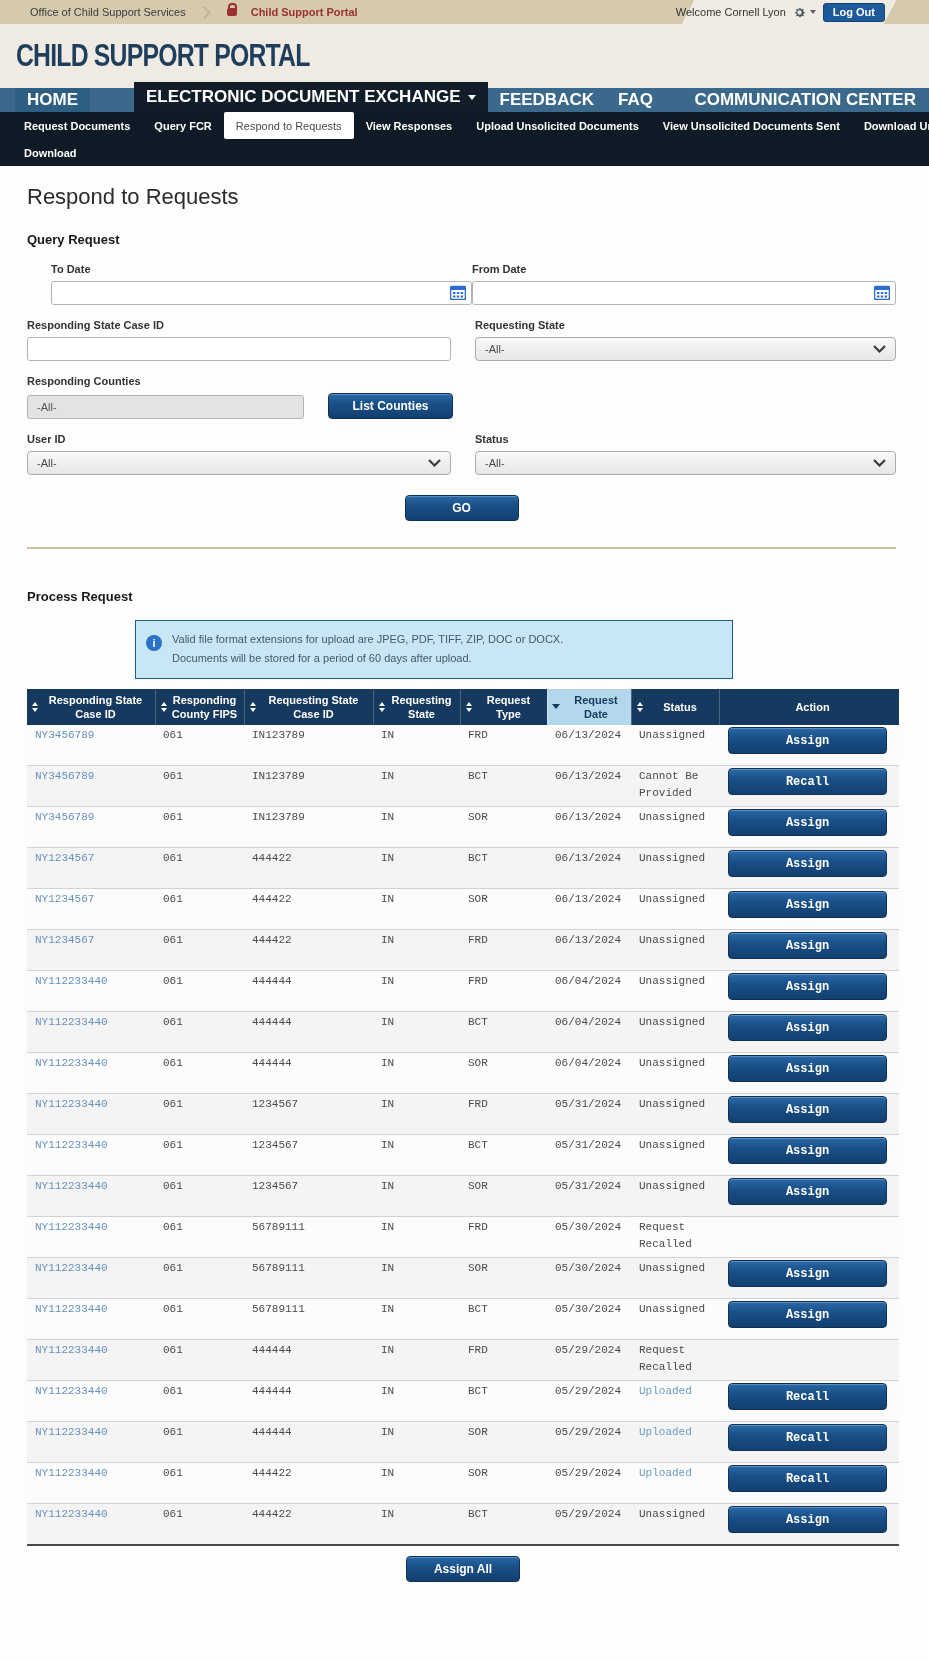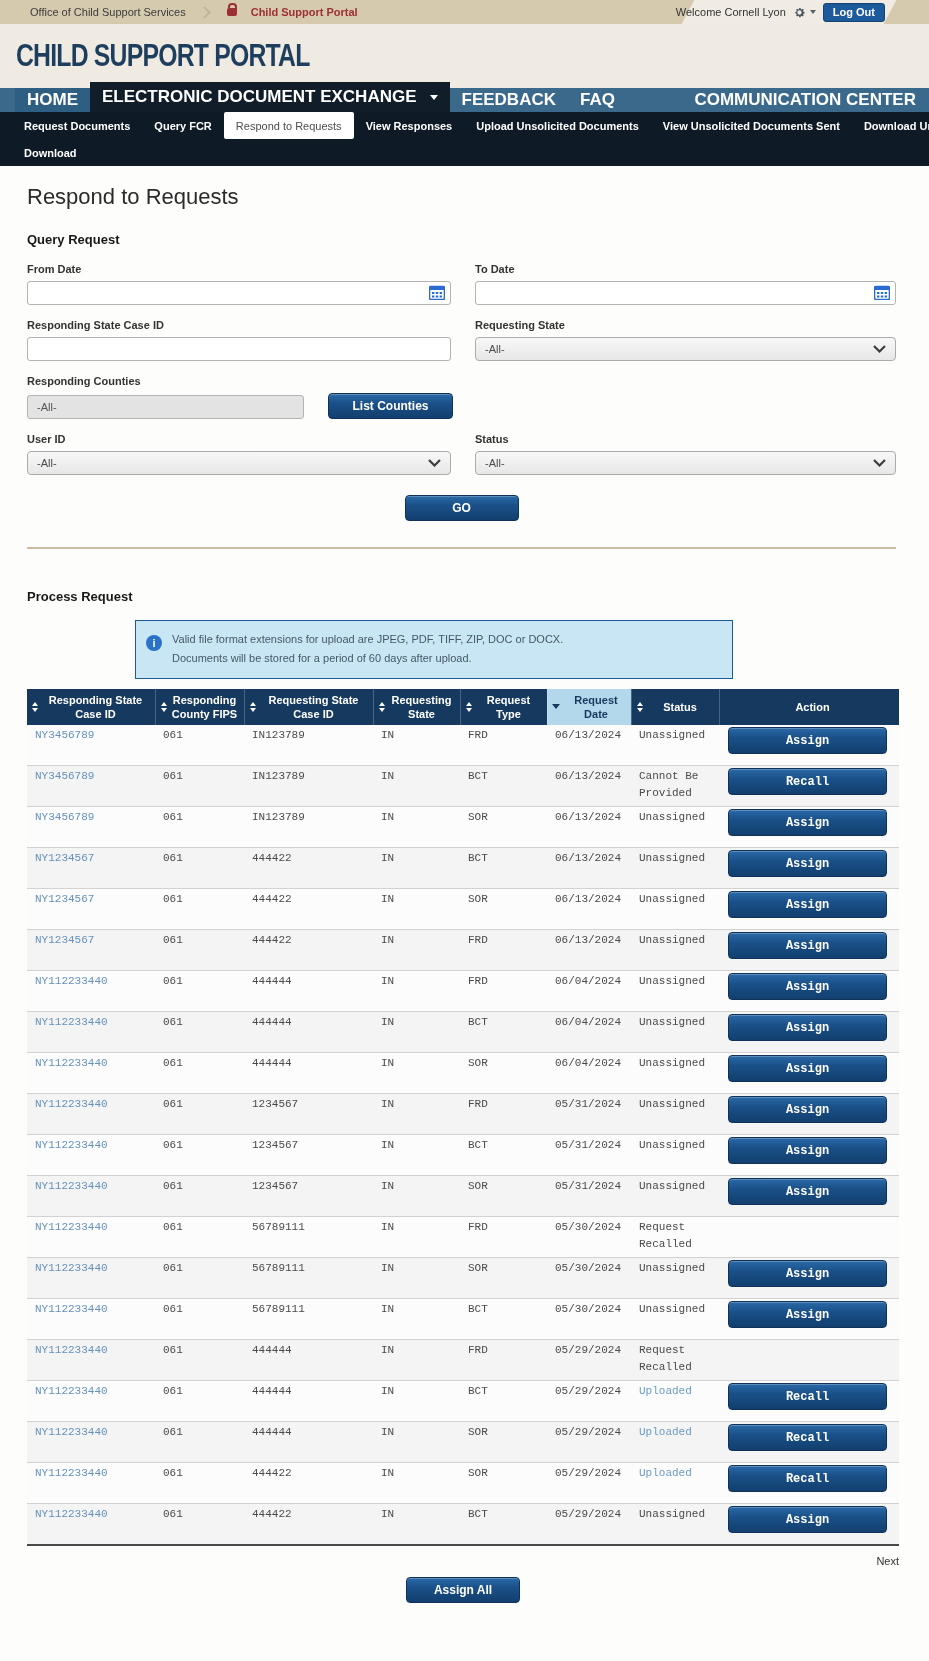--- a/index.html
+++ b/index.html
@@ -22,21 +22,21 @@
   .gear svg{display:block;}
   .gear-caret{width:0;height:0;border-left:3px solid transparent;border-right:3px solid transparent;border-top:4px solid #55606b;margin-left:-3px;}
   .logout{background:#1c5a9c;border:1px solid #134474;border-radius:3px;color:#fff;font-size:11px;font-weight:bold;height:17px;padding:0 9px;display:flex;align-items:center;cursor:pointer;}
   
   .logo-area{height:64px;background:#efebe2;display:flex;align-items:center;padding-left:16px;}
   .site-logo{font-size:31px;font-weight:bold;color:#1e3e5e;transform:scaleX(0.80);transform-origin:left center;letter-spacing:-1px;white-space:nowrap;}
   
   .nav{height:24px;background:#3a698c;display:flex;align-items:flex-end;position:relative;z-index:3;padding-left:15px;}
   .nav-item{height:24px;display:flex;align-items:center;padding:0 12px;color:#fff;font-size:17px;font-weight:bold;cursor:pointer;white-space:nowrap;}
   .nav-item.home{background:#2e5e81;}
-  .nav-item.ede{height:30px;background:#111e2a;gap:13px;}
+  .nav-item.ede{height:30px;background:#111e2a;gap:7px;margin-left:44px;}
   .nav-caret{width:0;height:0;border-left:4px solid transparent;border-right:4px solid transparent;border-top:5px solid #fff;}
   .nav-spacer{flex:1;}
   .nav-item.right{padding-right:13px;}
   
   .subnav{background:#0e1a25;padding-left:12px;}
   .subnav-row{display:flex;height:27px;align-items:stretch;}
   .subnav-item{display:flex;align-items:center;padding:0 12px;color:#fff;font-size:11px;font-weight:bold;cursor:pointer;white-space:nowrap;}
   .subnav-item.active{background:#fff;color:#4c4c4c;font-weight:normal;border-radius:2px;}
   
   .content{padding:16px 33px 0 27px;background:#fdfdfb;}
@@ -145,56 +145,56 @@
       <div class="subnav-item">Download</div>
     </div>
 </div>
 
 <div class="content">
   <div class="page-title">Respond to Requests</div>
 
   <div class="section-head">Query Request</div>
 
   <div class="form-row">
+    <div class="field col-r">
+      <label>To Date</label>
+      <div class="input-wrap">
+        <input class="text-input" type="text" value="" style="">
+        <span class="cal-icon">
+          <svg width="16" height="15" viewBox="0 0 16 15">
+              <rect x="0.5" y="1.5" width="15" height="13" rx="1.5" fill="none" stroke="#2a6bd4" stroke-width="1.6"></rect>
+              <rect x="0.5" y="1.5" width="15" height="3.5" fill="#2a6bd4"></rect>
+              <rect x="3" y="7" width="2.4" height="2" fill="#2a6bd4"></rect>
+              <rect x="6.8" y="7" width="2.4" height="2" fill="#2a6bd4"></rect>
+              <rect x="10.6" y="7" width="2.4" height="2" fill="#2a6bd4"></rect>
+              <rect x="3" y="10.5" width="2.4" height="2" fill="#2a6bd4"></rect>
+              <rect x="6.8" y="10.5" width="2.4" height="2" fill="#2a6bd4"></rect>
+              <rect x="10.6" y="10.5" width="2.4" height="2" fill="#2a6bd4"></rect>
+            </svg>
+        </span>
+      </div>
+    </div>
     <div class="field col-l">
       <label>From Date</label>
       <div class="input-wrap">
         <input class="text-input" type="text" value="" style="">
         <span class="cal-icon">
           <svg width="16" height="15" viewBox="0 0 16 15">
               <rect x="0.5" y="1.5" width="15" height="13" rx="1.5" fill="none" stroke="#2a6bd4" stroke-width="1.6"></rect>
               <rect x="0.5" y="1.5" width="15" height="3.5" fill="#2a6bd4"></rect>
               <rect x="3" y="7" width="2.4" height="2" fill="#2a6bd4"></rect>
               <rect x="6.8" y="7" width="2.4" height="2" fill="#2a6bd4"></rect>
               <rect x="10.6" y="7" width="2.4" height="2" fill="#2a6bd4"></rect>
               <rect x="3" y="10.5" width="2.4" height="2" fill="#2a6bd4"></rect>
               <rect x="6.8" y="10.5" width="2.4" height="2" fill="#2a6bd4"></rect>
               <rect x="10.6" y="10.5" width="2.4" height="2" fill="#2a6bd4"></rect>
             </svg>
         </span>
       </div>
     </div>
-    <div class="field col-r">
-      <label>To Date</label>
-      <div class="input-wrap">
-        <input class="text-input" type="text" value="" style="">
-        <span class="cal-icon">
-          <svg width="16" height="15" viewBox="0 0 16 15">
-              <rect x="0.5" y="1.5" width="15" height="13" rx="1.5" fill="none" stroke="#2a6bd4" stroke-width="1.6"></rect>
-              <rect x="0.5" y="1.5" width="15" height="3.5" fill="#2a6bd4"></rect>
-              <rect x="3" y="7" width="2.4" height="2" fill="#2a6bd4"></rect>
-              <rect x="6.8" y="7" width="2.4" height="2" fill="#2a6bd4"></rect>
-              <rect x="10.6" y="7" width="2.4" height="2" fill="#2a6bd4"></rect>
-              <rect x="3" y="10.5" width="2.4" height="2" fill="#2a6bd4"></rect>
-              <rect x="6.8" y="10.5" width="2.4" height="2" fill="#2a6bd4"></rect>
-              <rect x="10.6" y="10.5" width="2.4" height="2" fill="#2a6bd4"></rect>
-            </svg>
-        </span>
-      </div>
-    </div>
   </div>
 
   <div class="form-row">
     <div class="field col-l">
       <label>Responding State Case ID</label>
       <input class="text-input" type="text" value="" style="padding-right: 8px;">
     </div>
     <div class="field col-r">
       <label>Requesting State</label>
       <div class="select">
@@ -545,20 +545,17 @@
           <div class="td c6">05/29/2024</div>
           <div class="td c7">Unassigned</div>
           <div class="td c8">
             <div class="btn action-btn">Assign</div>
           </div>
         </div>
       </div>
   </div>
   <div class="table-bottom"></div>
 
-  <div class="next-row">
-    <span class="next-link">Next</span>
-  </div>
 
   <div class="assign-all-row">
     <div class="btn btn-assign-all">Assign All</div>
   </div>
 </div>
 
 </body></html>

